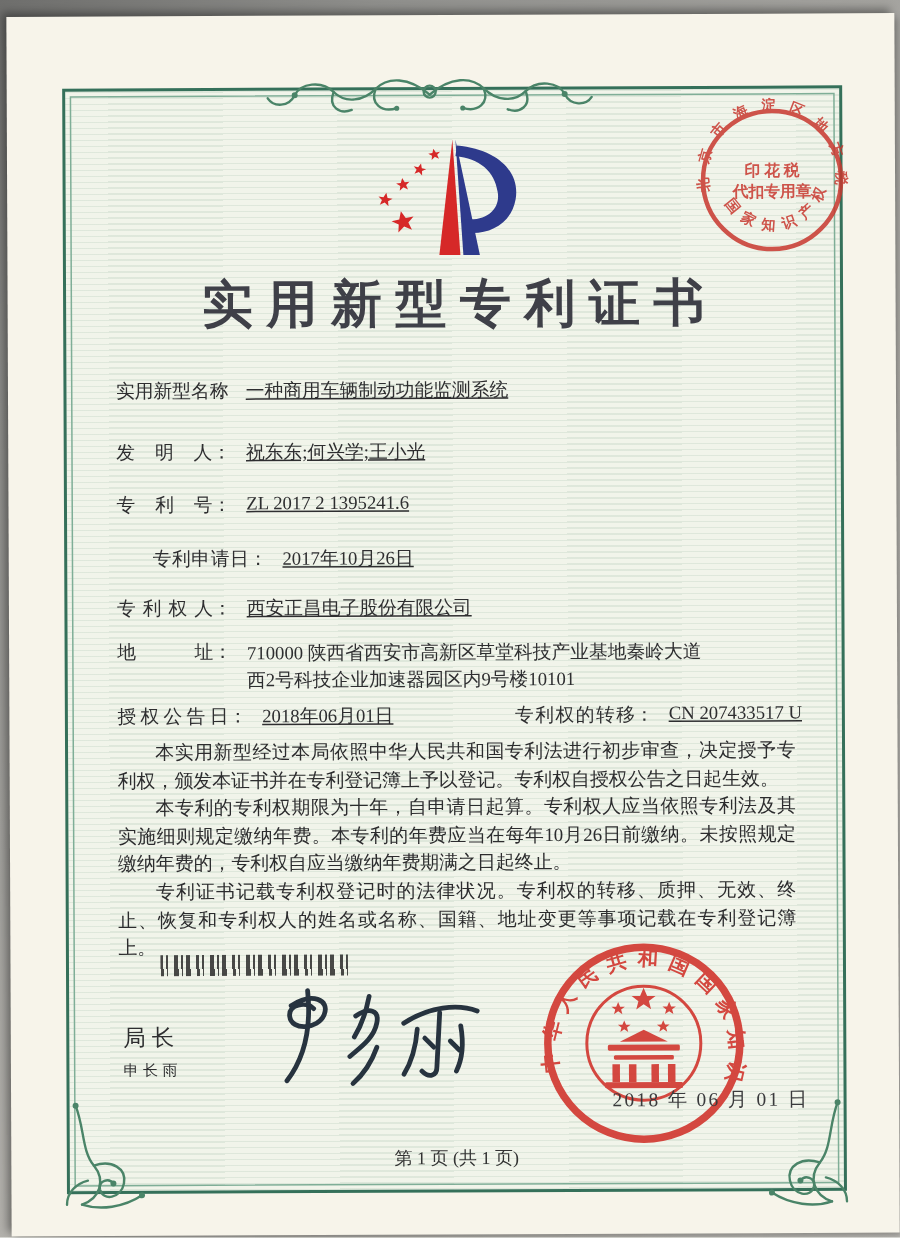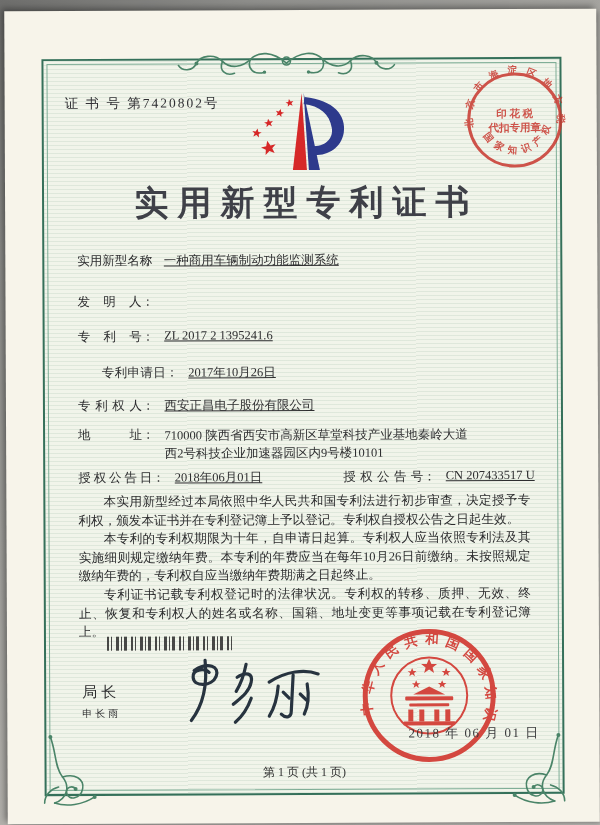--- a/index.html
+++ b/index.html
@@ -106,21 +106,20 @@
         <path d="M22 70 C 34 74, 50 72, 62 64"></path>
         <path d="M26 54 C 18 56, 12 62, 12 70"></path>
       </g>
       <g fill="#4a8468">
         <circle cx="43" cy="56" r="2"></circle>
           <circle cx="62" cy="64" r="2"></circle>
           <circle cx="18" cy="4" r="2"></circle>
       </g>
     </svg>
 
-    <div class="cert-no">证 书 号 第7420802号</div>
 
     <svg class="logo" viewBox="0 0 104 84">
       <defs>
         <path id="st" d="M0,-5 L1.47,-1.55 5,-1.55 2.18,0.6 3.09,4.05 0,1.9 -3.09,4.05 -2.18,0.6 -5,-1.55 -1.47,-1.55 Z"></path>
       </defs>
       <g fill="#d62828">
         <use href="#st" transform="translate(23,58) scale(1.5) rotate(-12)"></use>
         <use href="#st" transform="translate(11,43) scale(0.95) rotate(10)"></use>
         <use href="#st" transform="translate(23,33) scale(0.9) rotate(-8)"></use>
         <use href="#st" transform="translate(34,23) scale(0.85) rotate(14)"></use>
@@ -137,20 +136,21 @@
 
     <div class="fields">
       <div class="row" style="top:192px;">
         <span class="lbl">实用新型名称</span>
           <span class="colon">：</span>
         <span class="val">一种商用车辆制动功能监测系统</span>
       </div>
       <div class="row" style="top:233px;">
         <span class="lbl">发明人</span>
           <span class="colon">：</span>
+        <span class="val">祝东东;何兴学;王小光</span>
       </div>
       <div class="row" style="top:268px;">
         <span class="lbl">专利号</span>
           <span class="colon">：</span>
         <span class="val">ZL 2017 2 1395241.6</span>
       </div>
       <div class="row" style="top:304px;margin-left:24px;">
         <span class="lbl">专利申请日</span>
           <span class="colon">：</span>
         <span class="val">2017年10月26日</span>
@@ -166,21 +166,21 @@
         <span class="addr-val">
           <span>710000 陕西省西安市高新区草堂科技产业基地秦岭大道</span><br>
           <span>西2号科技企业加速器园区内9号楼10101</span>
         </span>
       </div>
       <div class="row" style="top:409px;width:470px;">
         <span class="lbl-wide">授权公告日</span>
           <span class="colon">：</span>
         <span class="val">2018年06月01日</span>
         <span class="grant2">
-          <span class="lbl-wide" style="width:80px;">授权公告号</span>
+          <span class="lbl-wide" style="width:80px;">专利权的转移</span>
             <span class="colon">：</span>
           <span class="val">CN 207433517 U</span>
         </span>
       </div>
     </div>
 
     <div class="paras">
       <p>本实用新型经过本局依照中华人民共和国专利法进行初步审查，决定授予专利权，颁发本证书并在专利登记簿上予以登记。专利权自授权公告之日起生效。</p>
       <p>本专利的专利权期限为十年，自申请日起算。专利权人应当依照专利法及其实施细则规定缴纳年费。本专利的年费应当在每年10月26日前缴纳。未按照规定缴纳年费的，专利权自应当缴纳年费期满之日起终止。</p>
       <p>专利证书记载专利权登记时的法律状况。专利权的转移、质押、无效、终止、恢复和专利权人的姓名或名称、国籍、地址变更等事项记载在专利登记簿上。</p>

